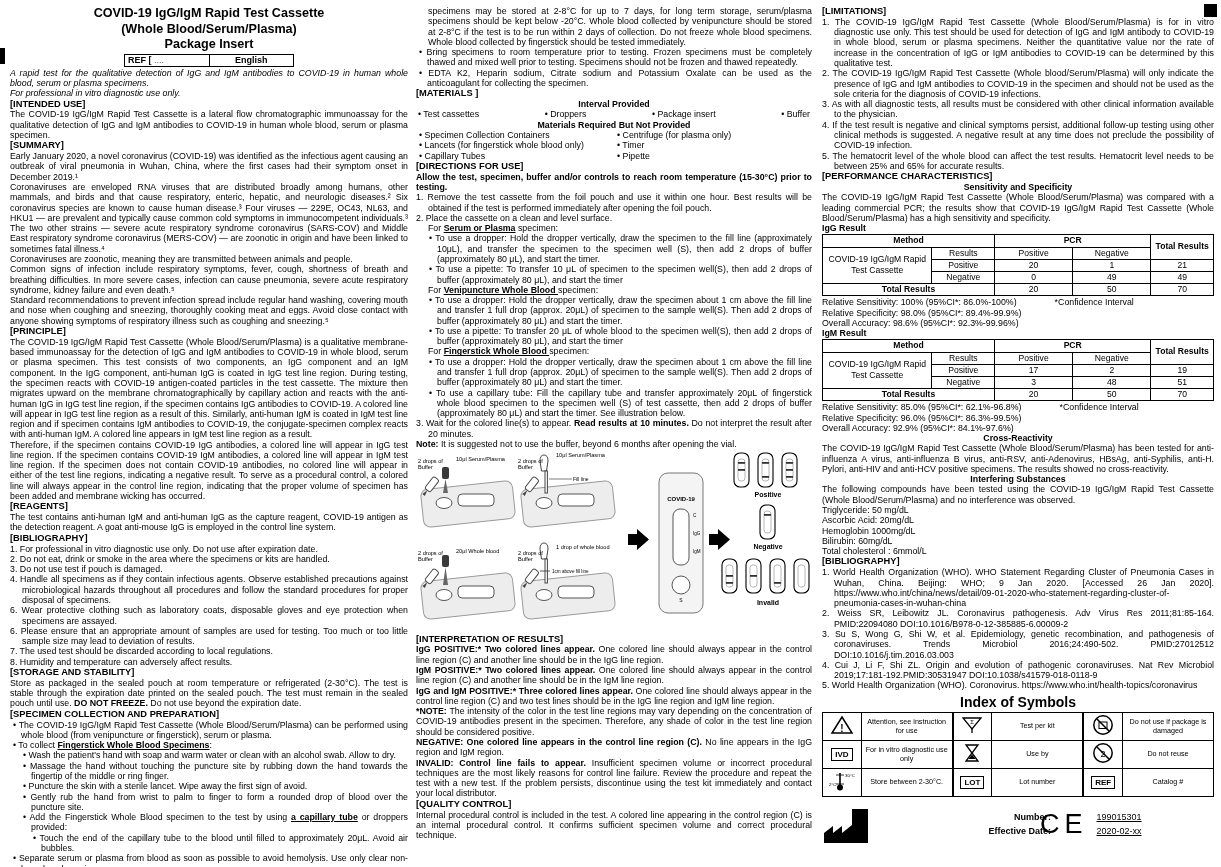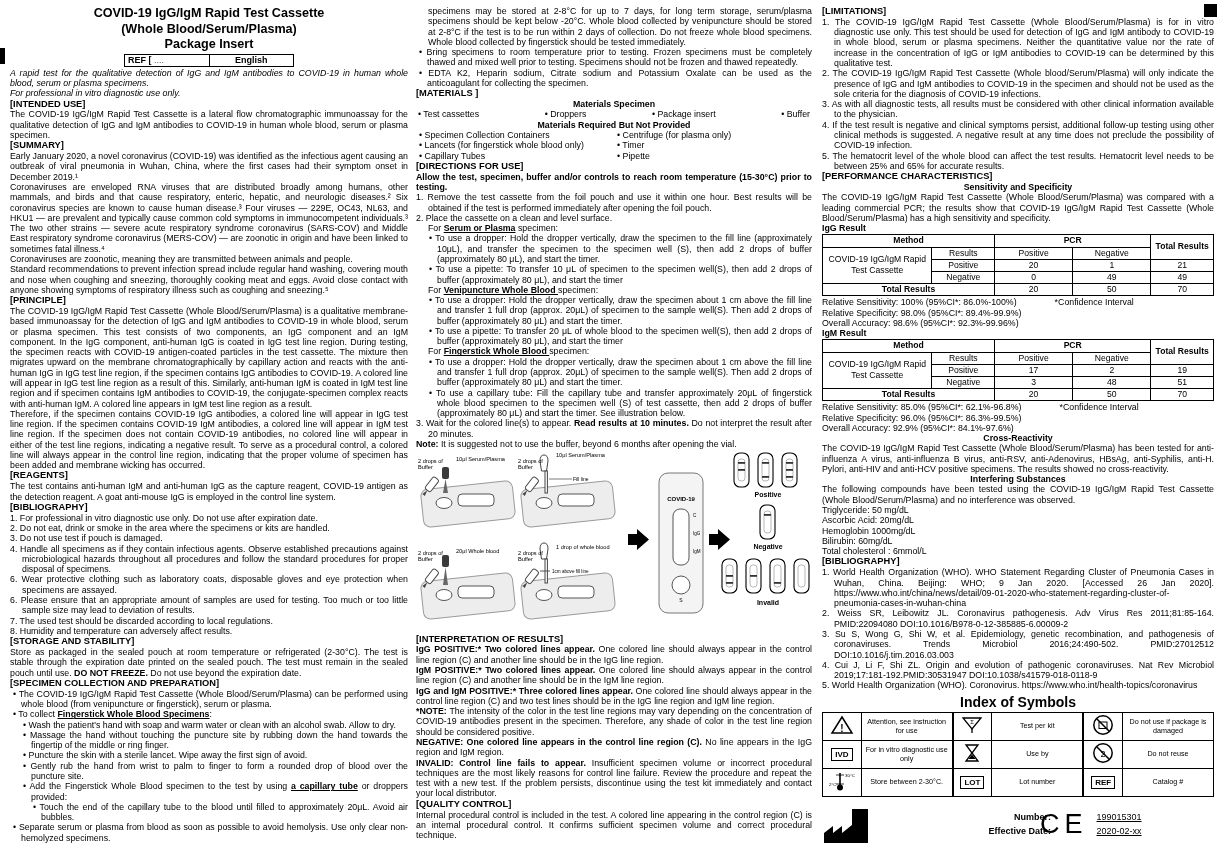--- a/index.html
+++ b/index.html
@@ -63,20 +63,21 @@
     <div class="p it">A rapid test for the qualitative detection of IgG and IgM antibodies to COVID-19 in human whole blood, serum or plasma specimens.</div>
     <div class="p it">For professional in vitro diagnostic use only.</div>
 
     <div class="h">[INTENDED USE]</div>
     <div class="p">The COVID-19 IgG/IgM Rapid Test Cassette is a lateral flow chromatographic immunoassay for the qualitative detection of IgG and IgM antibodies to COVID-19 in human whole blood, serum or plasma specimen.</div>
 
     <div class="h">[SUMMARY]</div>
     <div class="p">Early January 2020, a novel coronavirus (COVID-19) was identified as the infectious agent causing an outbreak of viral pneumonia in Wuhan, China, where the first cases had their symptom onset in December 2019.¹</div>
     <div class="p">Coronaviruses are enveloped RNA viruses that are distributed broadly among humans, other mammals, and birds and that cause respiratory, enteric, hepatic, and neurologic diseases.² Six coronavirus species are known to cause human disease.³ Four viruses — 229E, OC43, NL63, and HKU1 — are prevalent and typically cause common cold symptoms in immunocompetent individuals.³ The two other strains — severe acute respiratory syndrome coronavirus (SARS-COV) and Middle East respiratory syndrome coronavirus (MERS-COV) — are zoonotic in origin and have been linked to sometimes fatal illness.⁴</div>
     <div class="p">Coronaviruses are zoonotic, meaning they are transmitted between animals and people.</div>
+    <div class="p">Common signs of infection include respiratory symptoms, fever, cough, shortness of breath and breathing difficulties. In more severe cases, infection can cause pneumonia, severe acute respiratory syndrome, kidney failure and even death.⁵</div>
     <div class="p">Standard recommendations to prevent infection spread include regular hand washing, covering mouth and nose when coughing and sneezing, thoroughly cooking meat and eggs. Avoid close contact with anyone showing symptoms of respiratory illness such as coughing and sneezing.⁵</div>
 
     <div class="h">[PRINCIPLE]</div>
     <div class="p">The COVID-19 IgG/IgM Rapid Test Cassette (Whole Blood/Serum/Plasma) is a qualitative membrane-based immunoassay for the detection of IgG and IgM antibodies to COVID-19 in whole blood, serum or plasma specimen. This test consists of two components, an IgG component and an IgM component. In the IgG component, anti-human IgG is coated in IgG test line region. During testing, the specimen reacts with COVID-19 antigen-coated particles in the test cassette. The mixture then migrates upward on the membrane chromatographically by capillary action and reacts with the anti-human IgG in IgG test line region, if the specimen contains IgG antibodies to COVID-19. A colored line will appear in IgG test line region as a result of this. Similarly, anti-human IgM is coated in IgM test line region and if specimen contains IgM antibodies to COVID-19, the conjugate-specimen complex reacts with anti-human IgM. A colored line appears in IgM test line region as a result.</div>
     <div class="p">Therefore, if the specimen contains COVID-19 IgG antibodies, a colored line will appear in IgG test line region. If the specimen contains COVID-19 IgM antibodies, a colored line will appear in IgM test line region. If the specimen does not contain COVID-19 antibodies, no colored line will appear in either of the test line regions, indicating a negative result. To serve as a procedural control, a colored line will always appear in the control line region, indicating that the proper volume of specimen has been added and membrane wicking has occurred.</div>
 
     <div class="h">[REAGENTS]</div>
     <div class="p">The test contains anti-human IgM and anti-human IgG as the capture reagent, COVID-19 antigen as the detection reagent. A goat anti-mouse IgG is employed in the control line system.</div>
 
     <div class="h">[BIBLIOGRAPHY]</div>
@@ -104,21 +105,21 @@
     <div class="p b1">• Separate serum or plasma from blood as soon as possible to avoid hemolysis. Use only clear non-hemolyzed specimens.</div>
 
   </div>
 
   <div class="col" id="c2">
     <div class="p sub">specimens may be stored at 2-8°C for up to 7 days, for long term storage, serum/plasma specimens should be kept below -20°C. Whole blood collected by venipuncture should be stored at 2-8°C if the test is to be run within 2 days of collection. Do not freeze whole blood specimens. Whole blood collected by fingerstick should be tested immediately.</div>
     <div class="p b1">• Bring specimens to room temperature prior to testing. Frozen specimens must be completely thawed and mixed well prior to testing. Specimens should not be frozen and thawed repeatedly.</div>
     <div class="p b1">• EDTA K2, Heparin sodium, Citrate sodium and Potassium Oxalate can be used as the anticoagulant for collecting the specimen.</div>
 
     <div class="h">[MATERIALS ]</div>
-    <div class="cb">Materials Specimen</div>
+    <div class="cb">Interval Provided</div>
     <div class="matrow">
       <span>• Test cassettes</span>
       <span>• Droppers</span>
       <span>• Package insert</span>
       <span>• Buffer</span>
     </div>
     <div class="cb">Materials Required But Not Provided</div>
     <div class="matcols">
       <div>
         <div class="p b1">• Specimen Collection Containers</div>

